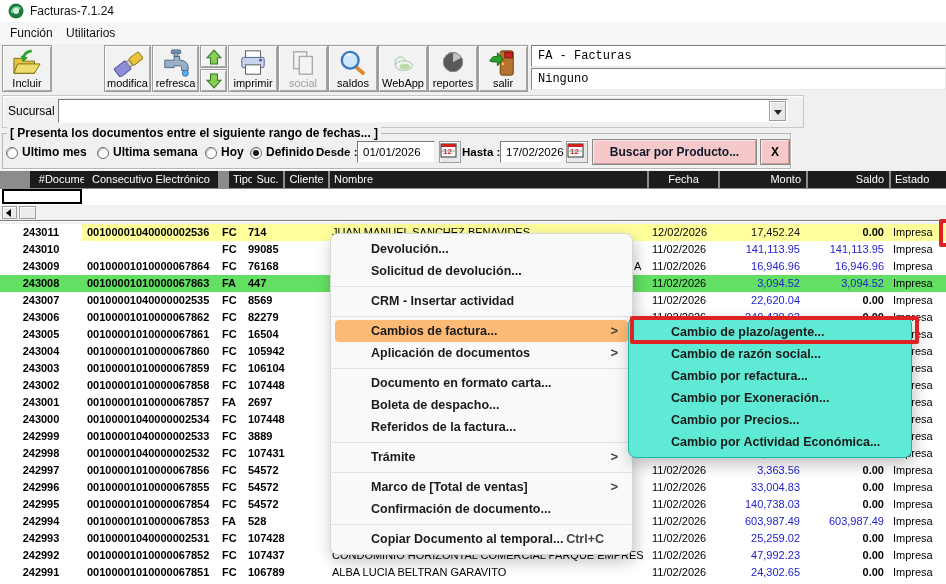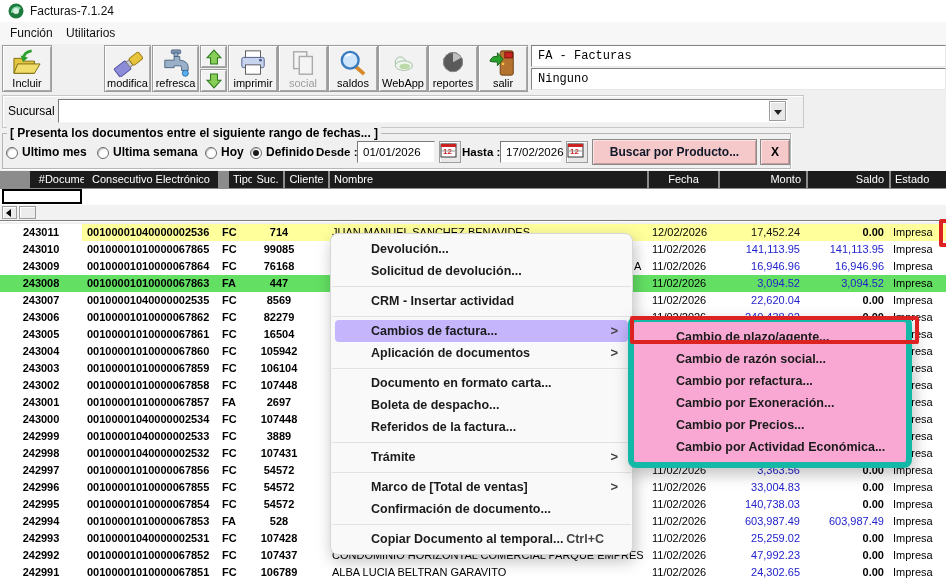--- a/index.html
+++ b/index.html
@@ -65,42 +65,42 @@
 #hscroll .thumb { position:absolute; left:19px; top:1px; width:17px; height:13px; background:#ececec; border:1px solid #9d9d9d; box-shadow: inset 1px 1px 0 #fff; }
 #grid-topline { position:absolute; left:0; top:220px; width:946px; height:2px; background:#7a7a7a; border-bottom:1px solid #fff; }
 
 #grid { position:absolute; left:0; top:224px; width:946px; height:360px; background:#ffffff; }
 .grow { position:absolute; left:0; width:946px; height:17px; font-size:11px; line-height:17px; color:#000; }
 .grow .bg { position:absolute; top:0; bottom:0; z-index:0; }
 .grow span { position:absolute; z-index:1; white-space:nowrap; }
 .c-doc { left:2px; width:78px; text-align:center; font-weight:bold; }
 .c-consec { left:87px; width:130px; font-weight:bold; }
 .c-tipo { left:222px; width:30px; font-weight:bold; }
-.c-cli { left:248px; width:62px; text-align:center; font-weight:bold; }
+.c-cli { left:248px; width:62px; text-align:left; font-weight:bold; }
 .c-nom { left:332px; width:312px; overflow:hidden; }
 .c-tail { left:634px; width:14px; }
 .c-fecha { left:652px; width:64px; }
 .c-monto { left:714px; width:86px; text-align:right; color:#2222cc; }
 .c-monto.black { color:#111; }
 .c-saldo { left:800px; width:84px; text-align:right; color:#2222cc; }
 .c-saldo.zero { color:#000; font-weight:bold; }
 .c-estado { left:893px; width:52px; }
 
 #ctxmenu { position:absolute; left:330px; top:233px; width:303px; background:#f9f9f9;
   border:1px solid #d7d7d7; border-radius:8px; box-shadow: 2px 6px 16px rgba(0,0,0,0.25);
   padding:4px 0; z-index:10; }
 .mitem { position:relative; height:22px; line-height:22px; font-size:12.5px; color:#1b1b1b;
   padding-left:36px; margin:0 4px; border-radius:4px; white-space:nowrap;font-weight:bold; }
-.mitem.hl { background:#c4b5fd; }
+.mitem.hl { background:#fdba74; }
 .mitem .chev { position:absolute; right:10px; top:0; color:#444; font-size:13px; }
 .mitem .short { position:absolute; right:24px; top:0; color:#444; }
 .msep { height:1px; background:#e2e2e2; margin:3.5px 1px; }
 
-#submenu { position:absolute; left:628px; top:316px; width:284px; background:#f9a8d4;
-  border:6px solid #14b8a6; border-radius:8px; box-shadow: 2px 6px 16px rgba(0,0,0,0.25);
+#submenu { position:absolute; left:628px; top:316px; width:284px; background:#5eead4;
+  border:1px solid #14b8a6; border-radius:8px; box-shadow: 2px 6px 16px rgba(0,0,0,0.25);
   padding:4px 0; z-index:11; }
 #submenu .mitem { padding-left:38px; }
 
 #red-box { position:absolute; left:630px; top:316px; width:289px; height:28px;
   border:4px solid #dd2222; border-radius:2px; z-index:12; }
 #red-box2 { position:absolute; left:939px; top:219px; width:40px; height:28px;
   border:4px solid #dd2222; border-radius:2px; z-index:12; }
 </style>
 </head>
 <body>
@@ -308,21 +308,20 @@
         <span class="c-tipo">FC</span>
         <span class="c-cli">714</span>
         <span class="c-nom">JUAN MANUEL SANCHEZ BENAVIDES</span>
         <span class="c-fecha">12/02/2026</span>
         <span class="c-monto black">17,452.24</span>
         <span class="c-saldo zero">0.00</span>
         <span class="c-estado">Impresa</span>
       </div>
       <div class="grow" style="top: 17px;">
         <span class="c-doc">243010</span>
-        <span class="c-consec">00100001010000067865</span>
         <span class="c-tipo">FC</span>
         <span class="c-cli">99085</span>
         <span class="c-nom"></span>
         <span class="c-fecha">11/02/2026</span>
         <span class="c-monto">141,113.95</span>
         <span class="c-saldo">141,113.95</span>
         <span class="c-estado">Impresa</span>
       </div>
       <div class="grow" style="top: 34px;">
         <span class="c-doc">243009</span>

